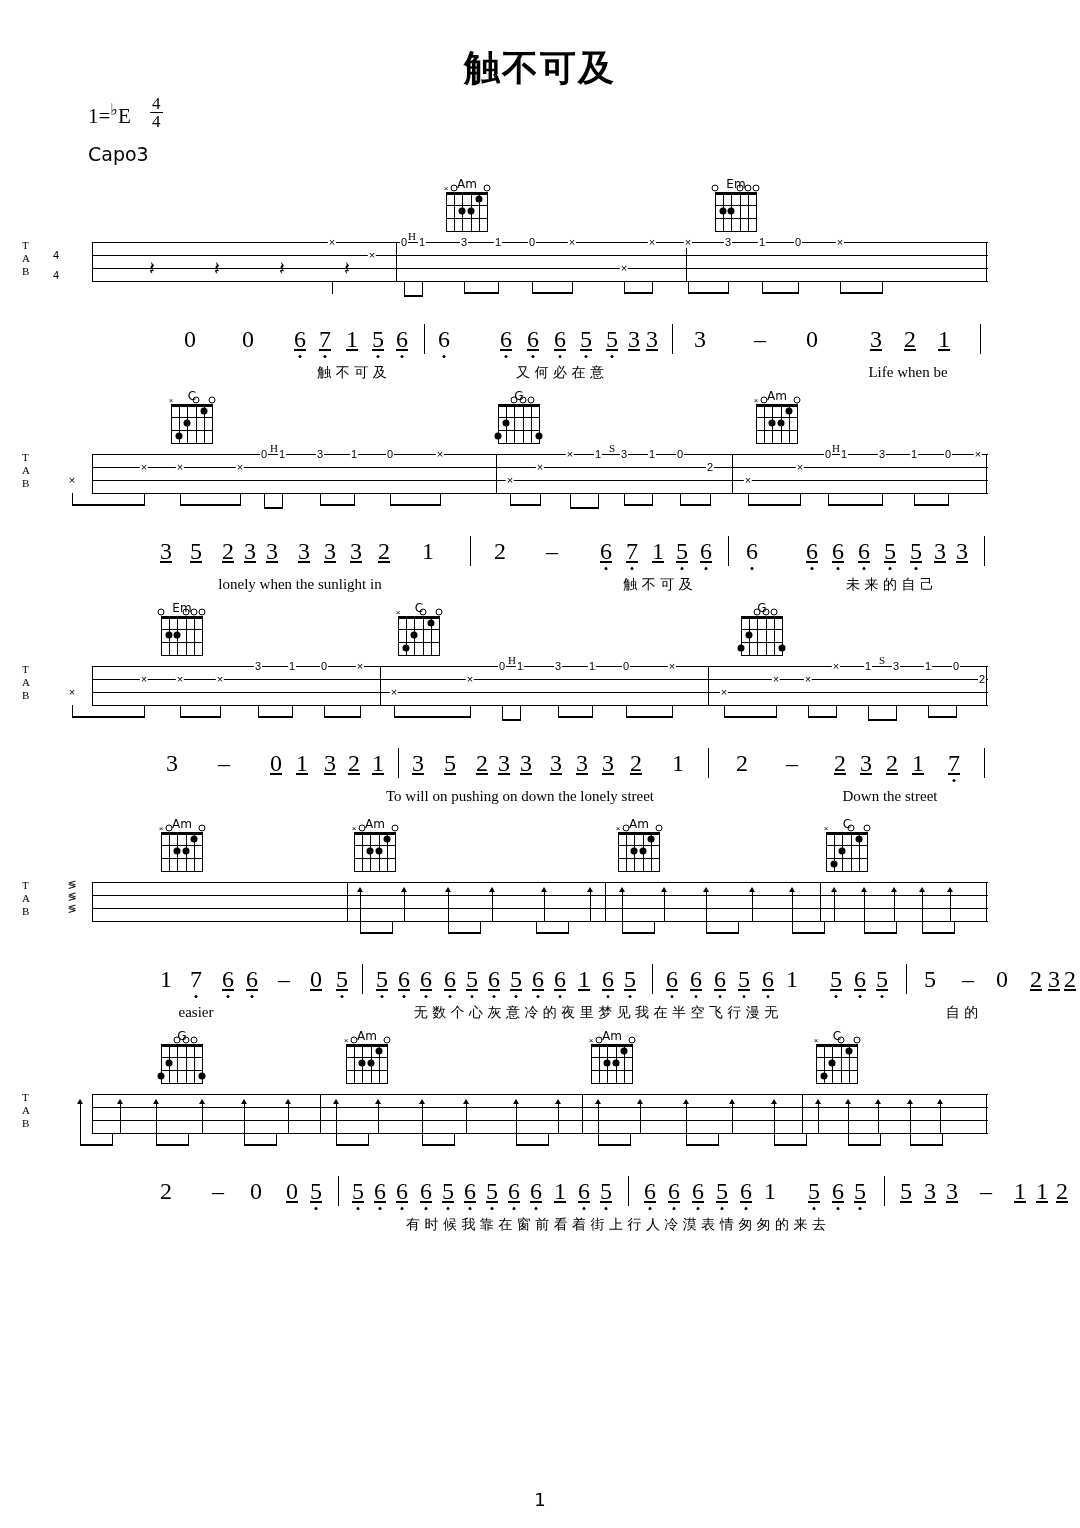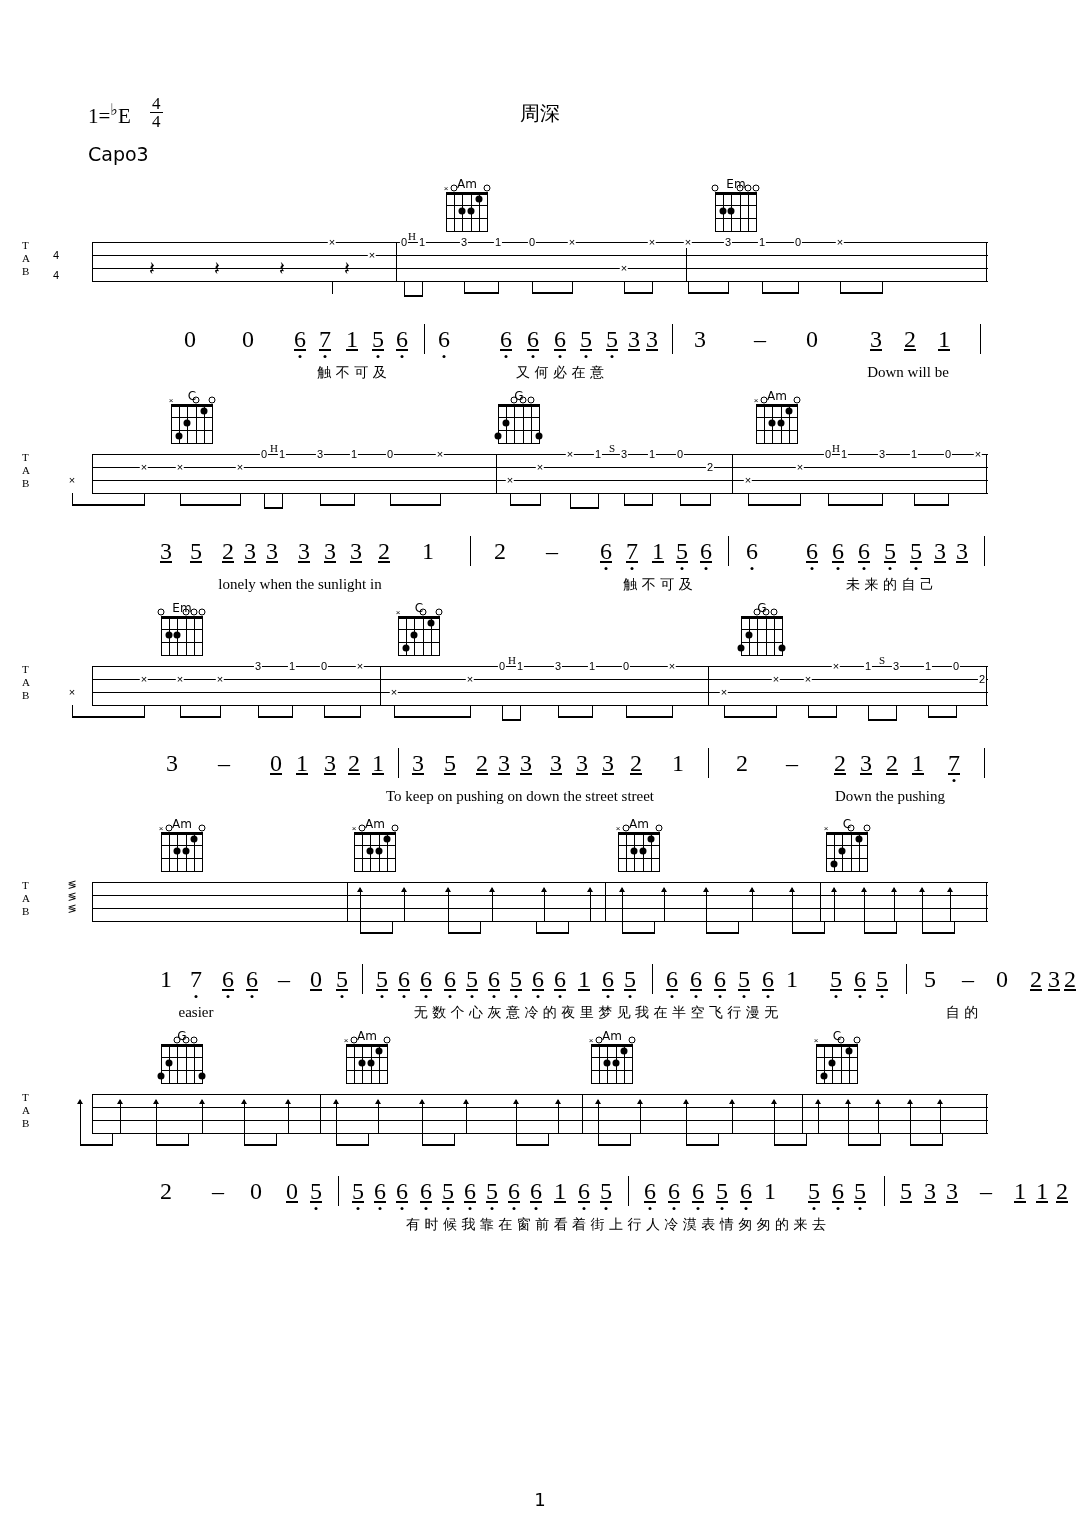--- a/index.html
+++ b/index.html
@@ -60,21 +60,21 @@
   .bar{position:absolute;width:1.3px;background:#000;}
   .lyr{position:absolute;font-family:"DejaVu Sans",sans-serif;font-size:14px;transform:translateX(-50%);white-space:nowrap;}
   .lyr.en{font-family:"Liberation Serif",serif;font-size:15px;}
   .hs{position:absolute;font-family:"Liberation Serif",serif;font-size:11px;transform:translateX(-50%);}
 </style>
 </head>
 <body>
 
 <div class="page">
 
-  <div class="artist">周深</div>
+  <div class="title">触不可及</div>
 
   <div class="keysig">
     <span>1=</span><span class="flat">♭</span><span>E</span>
   </div>
   <div class="meter">
     <div class="num">4</div>
     <div>4</div>
   </div>
   <div class="capo">Capo3</div>
 
@@ -220,21 +220,21 @@
       <div class="nn" style="left:760px;">–</div>
       <div class="nn" style="left:812px;">0</div>
       <div class="nn u" style="left:876px;">3</div>
       <div class="nn u" style="left:910px;">2</div>
       <div class="nn u" style="left:944px;">1</div>
       <div class="bar" style="left:980px;top:-2px;height:30px;"></div>
     </div>
     <div class="numline" style="top:186px;">
       <div class="lyr" style="left:352px;">触 不 可 及</div>
       <div class="lyr" style="left:560px;">又 何 必 在 意</div>
-      <div class="lyr en" style="left:908px;">Down will be</div>
+      <div class="lyr en" style="left:908px;">Life when be</div>
     </div>
   </div>
 
   <div class="system" style="top:390px;">
     <div class="chordbox" style="left:165px;top:0px;">
       <div class="cname">C</div>
       <div class="grid">
         <div class="nut"></div>
         <div class="gh" style="top:13px;"></div>
           <div class="gh" style="top:26px;"></div>
@@ -598,22 +598,22 @@
       <div class="nn" style="left:792px;">–</div>
       <div class="nn u" style="left:840px;">2</div>
       <div class="nn u" style="left:866px;">3</div>
       <div class="nn u" style="left:892px;">2</div>
       <div class="nn u" style="left:918px;">1</div>
       <div class="nn u" style="left:954px;">7</div>
         <div class="dotunder" style="left:954px;top:29px;"></div>
       <div class="bar" style="left:984px;top:-2px;height:30px;"></div>
     </div>
     <div class="numline" style="top:186px;">
-      <div class="lyr en" style="left:520px;">To keep on pushing on down the street street</div>
-      <div class="lyr en" style="left:890px;">Down the pushing</div>
+      <div class="lyr en" style="left:520px;">To will on pushing on down the lonely street</div>
+      <div class="lyr en" style="left:890px;">Down the street</div>
     </div>
   </div>
 
   <div class="system" style="top:818px;">
     <div class="chordbox" style="left:155px;top:0px;">
       <div class="cname">Am</div>
       <div class="grid">
         <div class="nut"></div>
         <div class="gh" style="top:13px;"></div>
           <div class="gh" style="top:26px;"></div>

